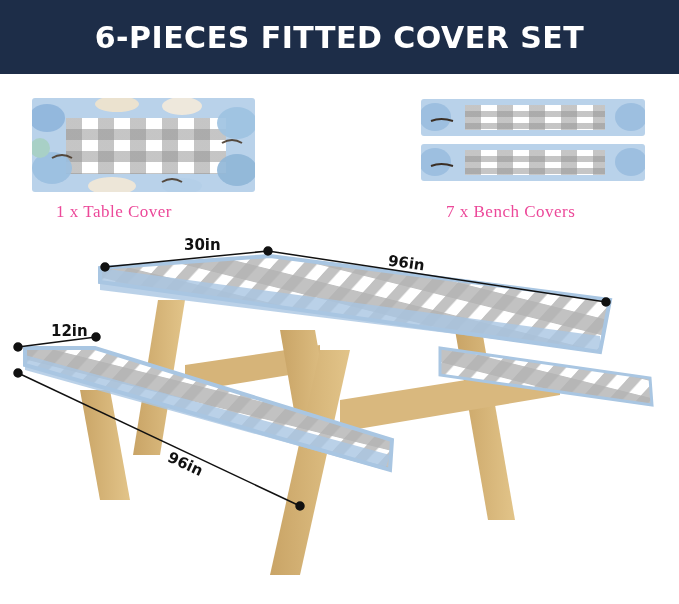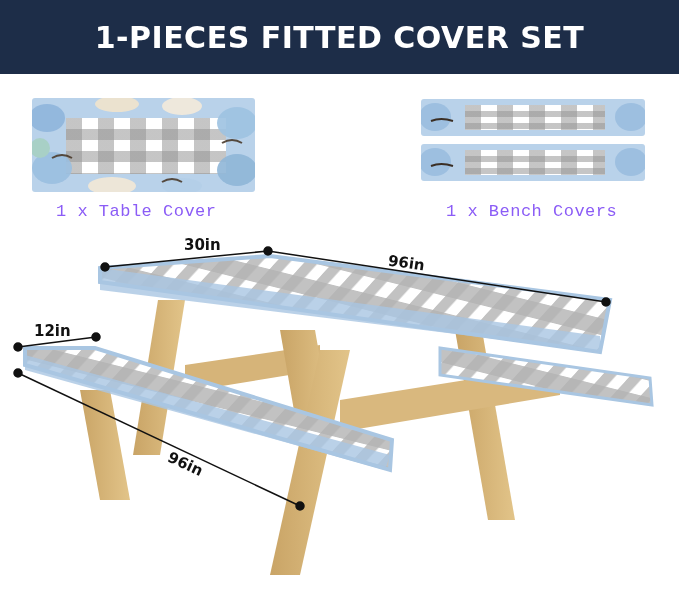--- a/index.html
+++ b/index.html
@@ -1,33 +1,33 @@
 <!DOCTYPE html>
 <html><head>
 <meta charset="utf-8">
 <style>
   html, body { margin:0; padding:0; }
   body { width:679px; height:604px; background:#ffffff; position:relative; overflow:hidden; font-family:"Liberation Sans", sans-serif; }
   .banner { position:absolute; left:0; top:0; width:679px; height:74px; background:#1d2d48; display:flex; align-items:center; justify-content:center; }
   .banner h1 { margin:0; color:#ffffff; font-family:"DejaVu Sans", sans-serif; font-weight:bold; font-size:30px; letter-spacing:0.5px; }
-  .caption { position:absolute; font-family:Liberation Mono, monospace; font-size:17px; color:#8b5cf6; letter-spacing:0.5px; }
+  .caption { position:absolute; font-family:Liberation Serif, serif; font-size:17px; color:#ec4899; letter-spacing:0.5px; }
   .swatch { position:absolute; border-radius:3px; overflow:hidden; }
   .gingham { background-color:#ffffff;
     background-image:
       linear-gradient(90deg, rgba(150,150,150,0.55) 50%, transparent 50%),
       linear-gradient(0deg, rgba(150,150,150,0.55) 50%, transparent 50%);
   }
   svg { position:absolute; left:0; top:0; }
   .dim { position:absolute; font-family:"DejaVu Sans", sans-serif; font-weight:bold; font-size:15px; color:#111; }
 </style>
 </head>
 <body>
 
 <div class="banner">
-  <h1>1-PIECES FITTED COVER SET</h1>
+  <h1>6-PIECES FITTED COVER SET</h1>
 </div>
 
 <div class="swatch" style="left:32px; top:98px; width:223px; height:94px; background:#b9d2ea;">
   <div class="gingham" style="position:absolute; left:34px; top:20px; width:160px; height:56px; background-size:32px 100%, 100% 22px;"></div>
   <svg width="223" height="94">
     <g opacity="0.9">
       <ellipse cx="15" cy="20" rx="18" ry="14" fill="#8fb5dc"></ellipse>
       <ellipse cx="20" cy="70" rx="20" ry="16" fill="#9bbfe0"></ellipse>
       <ellipse cx="85" cy="6" rx="22" ry="8" fill="#f1e4cd"></ellipse>
       <ellipse cx="150" cy="8" rx="20" ry="9" fill="#f4eadb"></ellipse>
@@ -53,21 +53,21 @@
     </svg>
 </div>
 <div class="swatch" style="left:421px; top:144px; width:224px; height:37px; background:#b9d2ea;">
   <div class="gingham" style="position:absolute; left:44px; top:6px; width:140px; height:25px; background-size:32px 100%, 100% 12px;"></div>
   <svg width="224" height="37">
       <ellipse cx="14" cy="18" rx="16" ry="14" fill="#9dbfe0"></ellipse>
       <ellipse cx="210" cy="18" rx="16" ry="14" fill="#9dbfe0"></ellipse>
       <path d="M10 22 q10 -4 22 0" stroke="#3a2e24" stroke-width="2" fill="none"></path>
     </svg>
 </div>
-<div class="caption" style="left:446px; top:202px;">1 x Bench Covers</div>
+<div class="caption" style="left:446px; top:202px;">7 x Bench Covers</div>
 
 <svg width="679" height="604">
   <defs>
     <pattern id="ging" width="28" height="28" patternUnits="userSpaceOnUse" patternTransform="skewX(-35) rotate(12)">
       <rect width="28" height="28" fill="#ffffff"></rect>
       <rect width="14" height="28" fill="#b3b3b3" opacity="0.8"></rect>
       <rect width="28" height="14" fill="#b3b3b3" opacity="0.8"></rect>
     </pattern>
     <linearGradient id="wood" x1="0" x2="1">
       <stop offset="0" stop-color="#c9a466"></stop>
@@ -104,14 +104,14 @@
     <circle cx="18" cy="347" r="4"></circle>
       <circle cx="96" cy="337" r="4"></circle>
     <line x1="18" y1="373" x2="300" y2="506"></line>
     <circle cx="18" cy="373" r="4"></circle>
       <circle cx="300" cy="506" r="4"></circle>
   </g>
 </svg>
 
 <div class="dim" style="left:184px; top:236px;">30in</div>
 <div class="dim" style="left:388px; top:254px; transform:rotate(8deg);">96in</div>
-<div class="dim" style="left:34px; top:322px;">12in</div>
+<div class="dim" style="left:51px; top:322px;">12in</div>
 <div class="dim" style="left:167px; top:455px; transform:rotate(25deg);">96in</div>
 
 </body></html>

